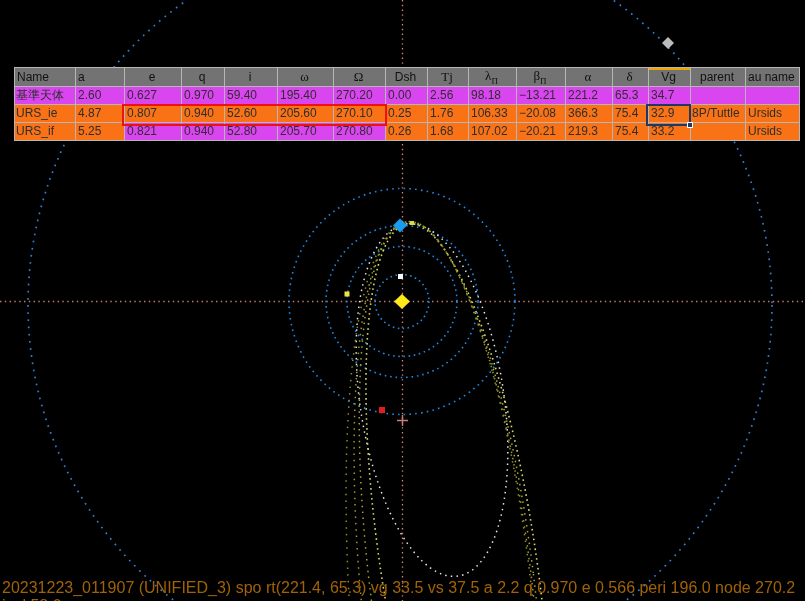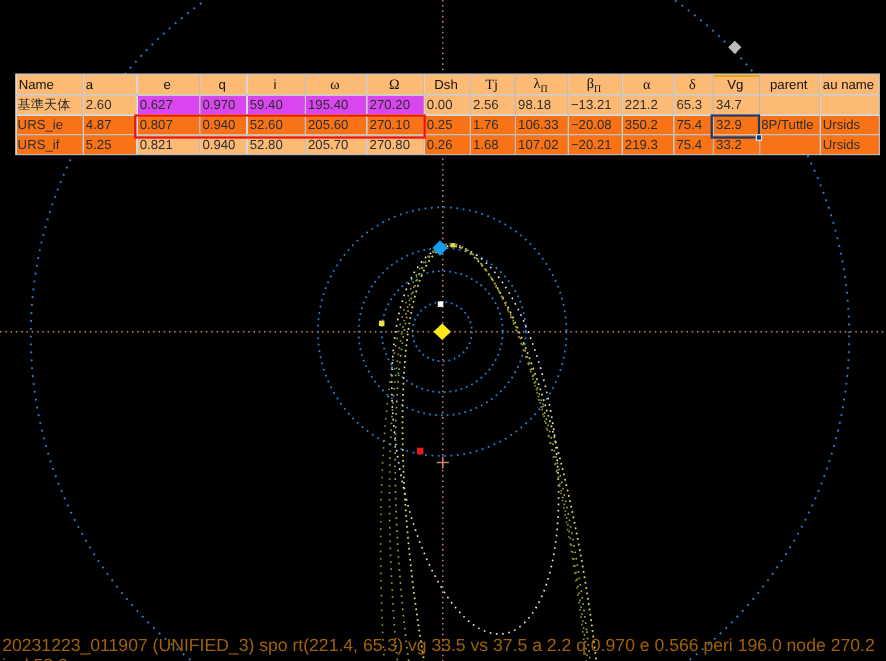--- a/index.html
+++ b/index.html
@@ -24,30 +24,30 @@
     color:#2e2e2e;
   }
   .orbit-table th, .orbit-table td {
     border:1px solid #b6b6b6;
     height:18px;
     padding:0 4px 0 2px;
     overflow:hidden;
     white-space:nowrap;
     font-weight:normal;
   }
-  .orbit-table th { text-align:center; color:#111; background:#fdba74; }
+  .orbit-table th { text-align:center; color:#111; background:#737373; }
   .orbit-table th.h-left { text-align:left; }
   .orbit-table td.num { text-align:left; }
   .orbit-table td.txt { text-align:left; padding-left:1px; }
   .orbit-table td.txt-r { }
   .greek { font-family:"Liberation Serif", serif; font-size:13px; }
   .greek sub { font-size:9px; }
   .bg-blue  { background:#d946ef; }
   .bg-peach { background:#f97316; }
-  .bg-white { background:#fdba74; }
+  .bg-white { background:#d946ef; }
   th.vg-col { box-shadow: inset 0 2px 0 #f0a500; }
 
   
   .red-range {
     position:absolute; left:122px; top:104px; width:265px; height:22px;
     border:2px solid #ee1111; pointer-events:none; z-index:5;
   }
   .sel-cell {
     position:absolute; left:646px; top:104px; width:45px; height:22px;
     border:2px solid #1f3864; z-index:6;
@@ -157,21 +157,21 @@
     <td class="num bg-peach">4.87</td>
     <td class="num bg-peach">0.807</td>
     <td class="num bg-peach">0.940</td>
     <td class="num bg-peach">52.60</td>
     <td class="num bg-peach">205.60</td>
     <td class="num bg-peach">270.10</td>
     <td class="num bg-peach">0.25</td>
     <td class="num bg-peach">1.76</td>
     <td class="num bg-peach">106.33</td>
     <td class="num bg-peach">−20.08</td>
-    <td class="num bg-peach">350.2</td>
+    <td class="num bg-peach">366.3</td>
     <td class="num bg-peach">75.4</td>
     <td class="num bg-peach">32.9</td>
     <td class="txt bg-peach">8P/Tuttle</td>
     <td class="txt-r bg-peach">Ursids</td>
   </tr>
 
   <tr>
     <td class="txt bg-peach">URS_if</td>
     <td class="num bg-peach">5.25</td>
     <td class="num bg-white">0.821</td>

